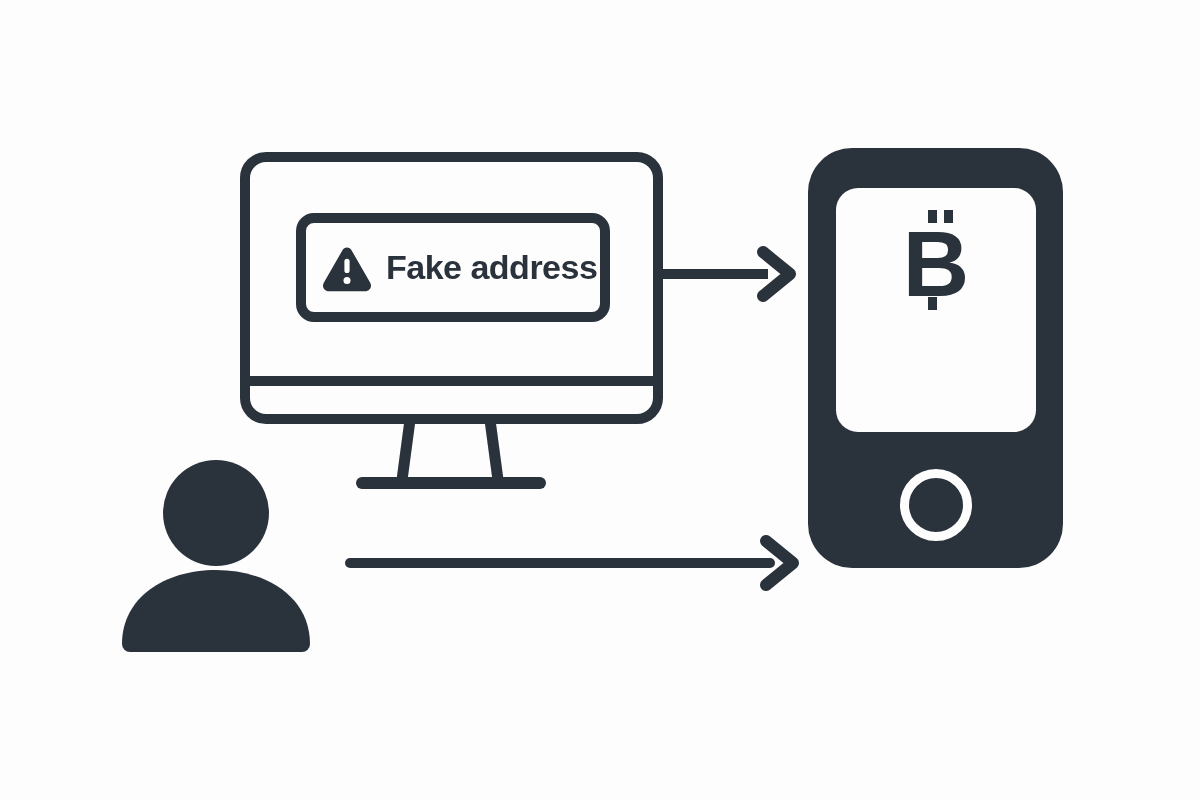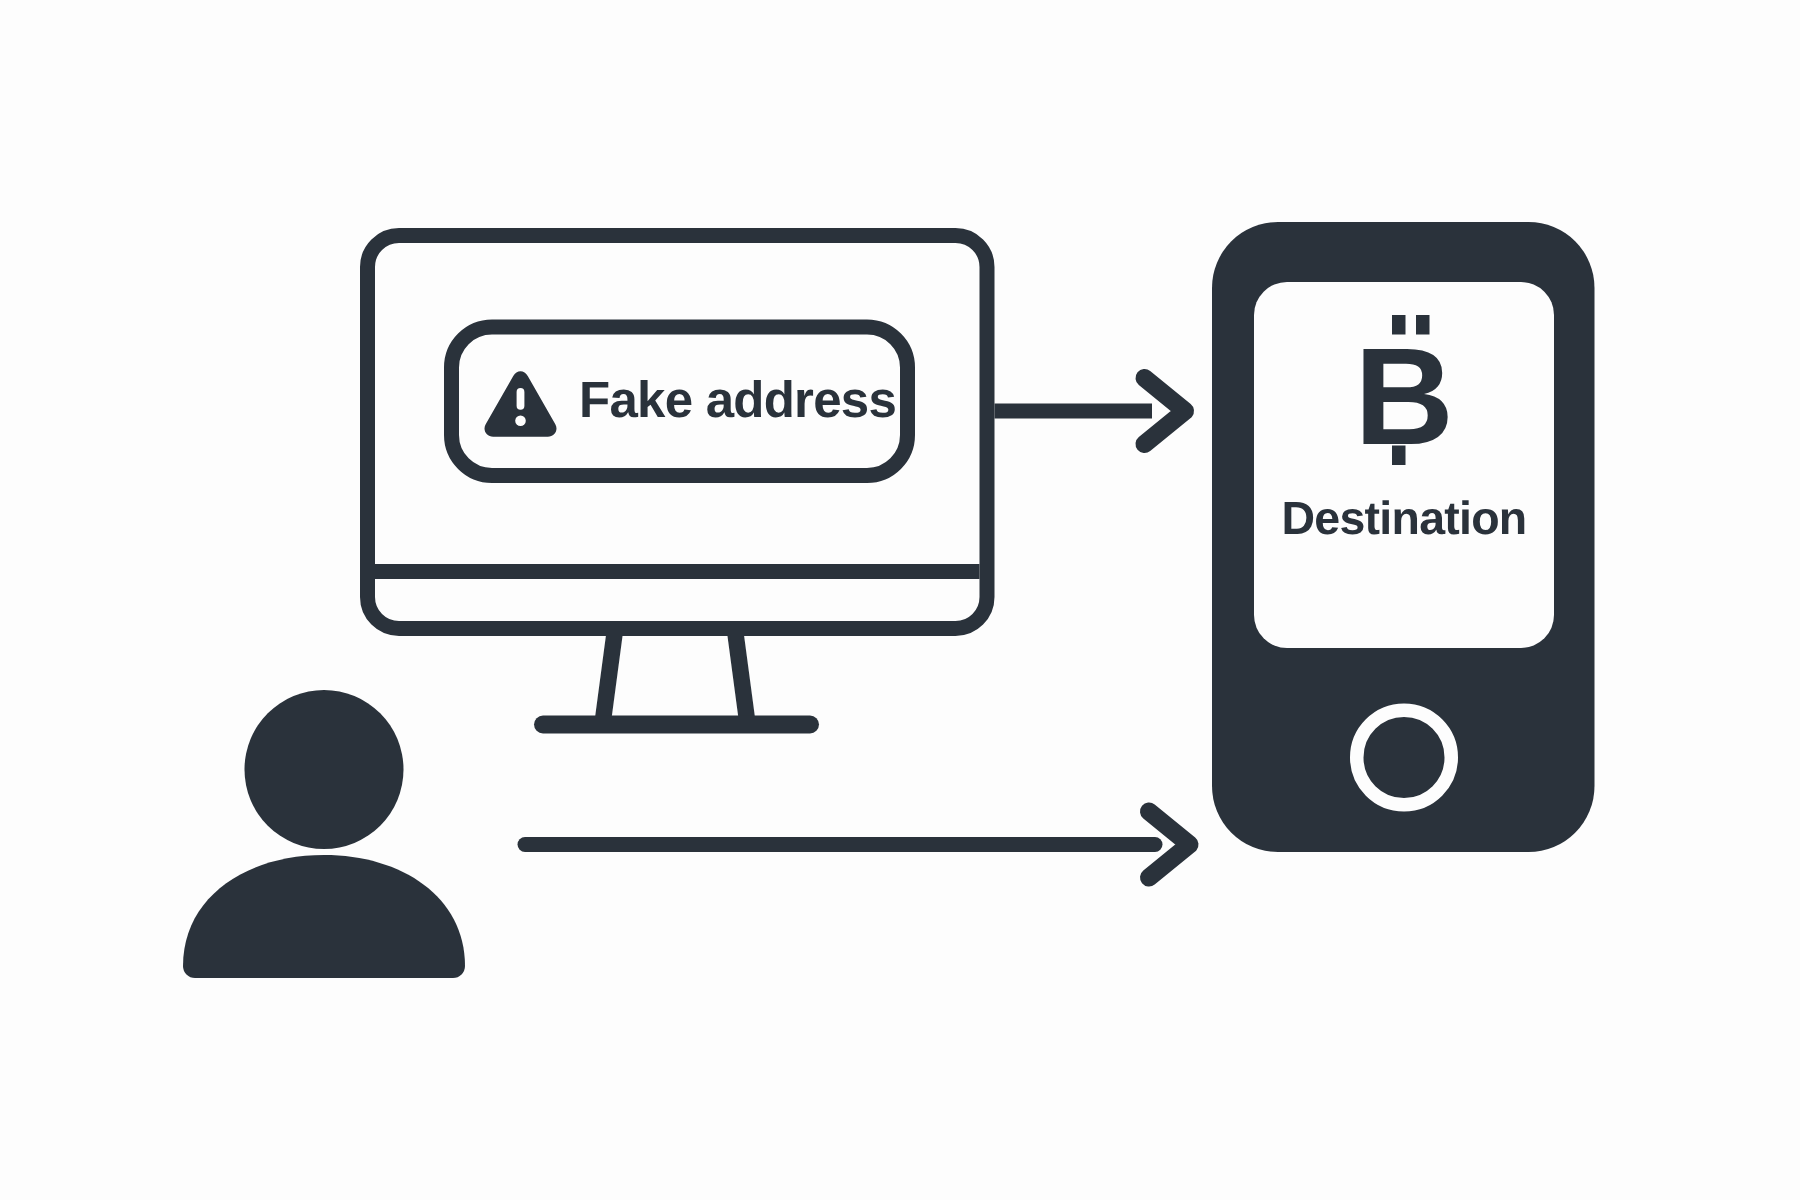--- a/index.html
+++ b/index.html
@@ -42,21 +42,21 @@
     height: 10px;
     background: var(--ink);
   }
 
   
   .warning-banner {
     position: absolute;
     left: 296px; top: 213px;
     width: 314px; height: 109px;
     border: 10px solid var(--ink);
-    border-radius: 32px;
+    border-radius: 18px;
     background: var(--screen-white);
     display: flex;
     align-items: center;
     padding-left: 15px;
     gap: 13px;
   }
   .warning-label {
     font-size: 34px;
     font-weight: 600;
     letter-spacing: -0.5px;
@@ -159,19 +159,18 @@
 
   <div class="wallet">
     <div class="wallet-screen">
       <svg class="bitcoin-icon" viewBox="0 0 70 100">
         <rect class="ink-fill" x="27" y="0" width="9" height="13"></rect>
         <rect class="ink-fill" x="43" y="0" width="9" height="13"></rect>
         <rect class="ink-fill" x="27" y="87" width="9" height="13"></rect>
         <text class="bitcoin-b" x="35" y="86" text-anchor="middle">B</text>
       </svg>
       <div class="screen-text">
-        <div>Destination</div>
       </div>
     </div>
     <div class="wallet-button"></div>
   </div>
 
 </div>
 
 </body></html>

